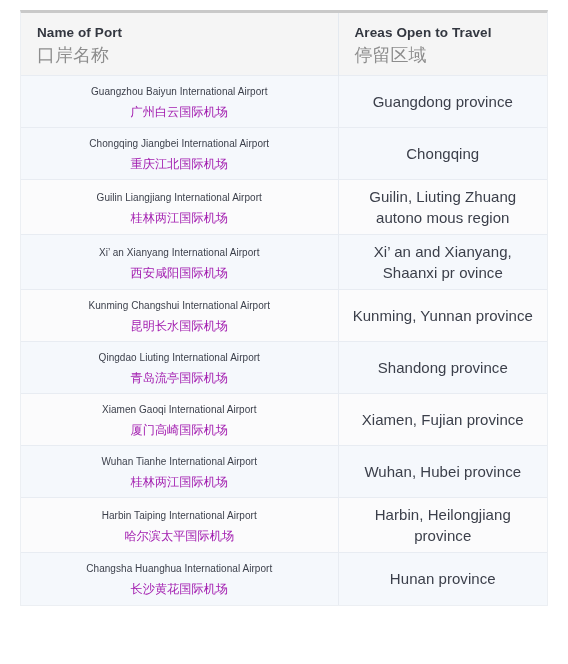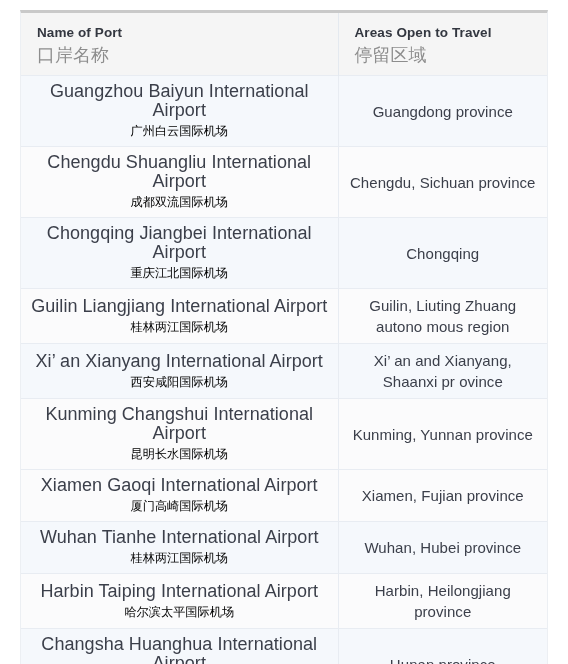--- a/index.html
+++ b/index.html
@@ -87,30 +87,30 @@
     text-align: center;
     vertical-align: middle;
     border-top: 1px solid #e8ecf2;
     border-right: 1px solid #e8ecf2;
     padding: 6px 8px;
   }
   tbody td:last-child { border-right: none; }
 
   .port-en {
     display: block;
-    font-size: 18px;
+    font-size: 10px;
     color: #3b3f4a;
     line-height: 19px;
     letter-spacing: 0.05px;
   }
   .port-cn {
     display: block;
     margin-top: 2px;
     font-size: 12.2px;
-    color: #000000;
+    color: #a21caf;
     line-height: 18px;
   }
   .area-text {
     display: block;
     font-size: 15px;
     color: #3b3f4a;
     line-height: 21px;
     letter-spacing: 0.05px;
   }
 </style>
@@ -139,29 +139,20 @@
       <tbody>
         <tr class="odd">
           <td>
             <span class="port-en">Guangzhou Baiyun International Airport</span>
             <span class="port-cn">广州白云国际机场</span>
           </td>
           <td>
             <span class="area-text">Guangdong province</span>
           </td>
         </tr>
-        <tr class="even">
-          <td>
-            <span class="port-en">Chengdu Shuangliu International Airport</span>
-            <span class="port-cn">成都双流国际机场</span>
-          </td>
-          <td>
-            <span class="area-text">Chengdu, Sichuan province</span>
-          </td>
-        </tr>
         <tr class="odd">
           <td>
             <span class="port-en">Chongqing Jiangbei International Airport</span>
             <span class="port-cn">重庆江北国际机场</span>
           </td>
           <td>
             <span class="area-text">Chongqing</span>
           </td>
         </tr>
         <tr class="even">
@@ -182,20 +173,29 @@
             <span class="area-text">Xi’ an and Xianyang, Shaanxi pr ovince</span>
           </td>
         </tr>
         <tr class="even">
           <td>
             <span class="port-en">Kunming Changshui International Airport</span>
             <span class="port-cn">昆明长水国际机场</span>
           </td>
           <td>
             <span class="area-text">Kunming, Yunnan province</span>
+          </td>
+        </tr>
+        <tr class="odd">
+          <td>
+            <span class="port-en">Qingdao Liuting International Airport</span>
+            <span class="port-cn">青岛流亭国际机场</span>
+          </td>
+          <td>
+            <span class="area-text">Shandong province</span>
           </td>
         </tr>
         <tr class="even">
           <td>
             <span class="port-en">Xiamen Gaoqi International Airport</span>
             <span class="port-cn">厦门高崎国际机场</span>
           </td>
           <td>
             <span class="area-text">Xiamen, Fujian province</span>
           </td>

